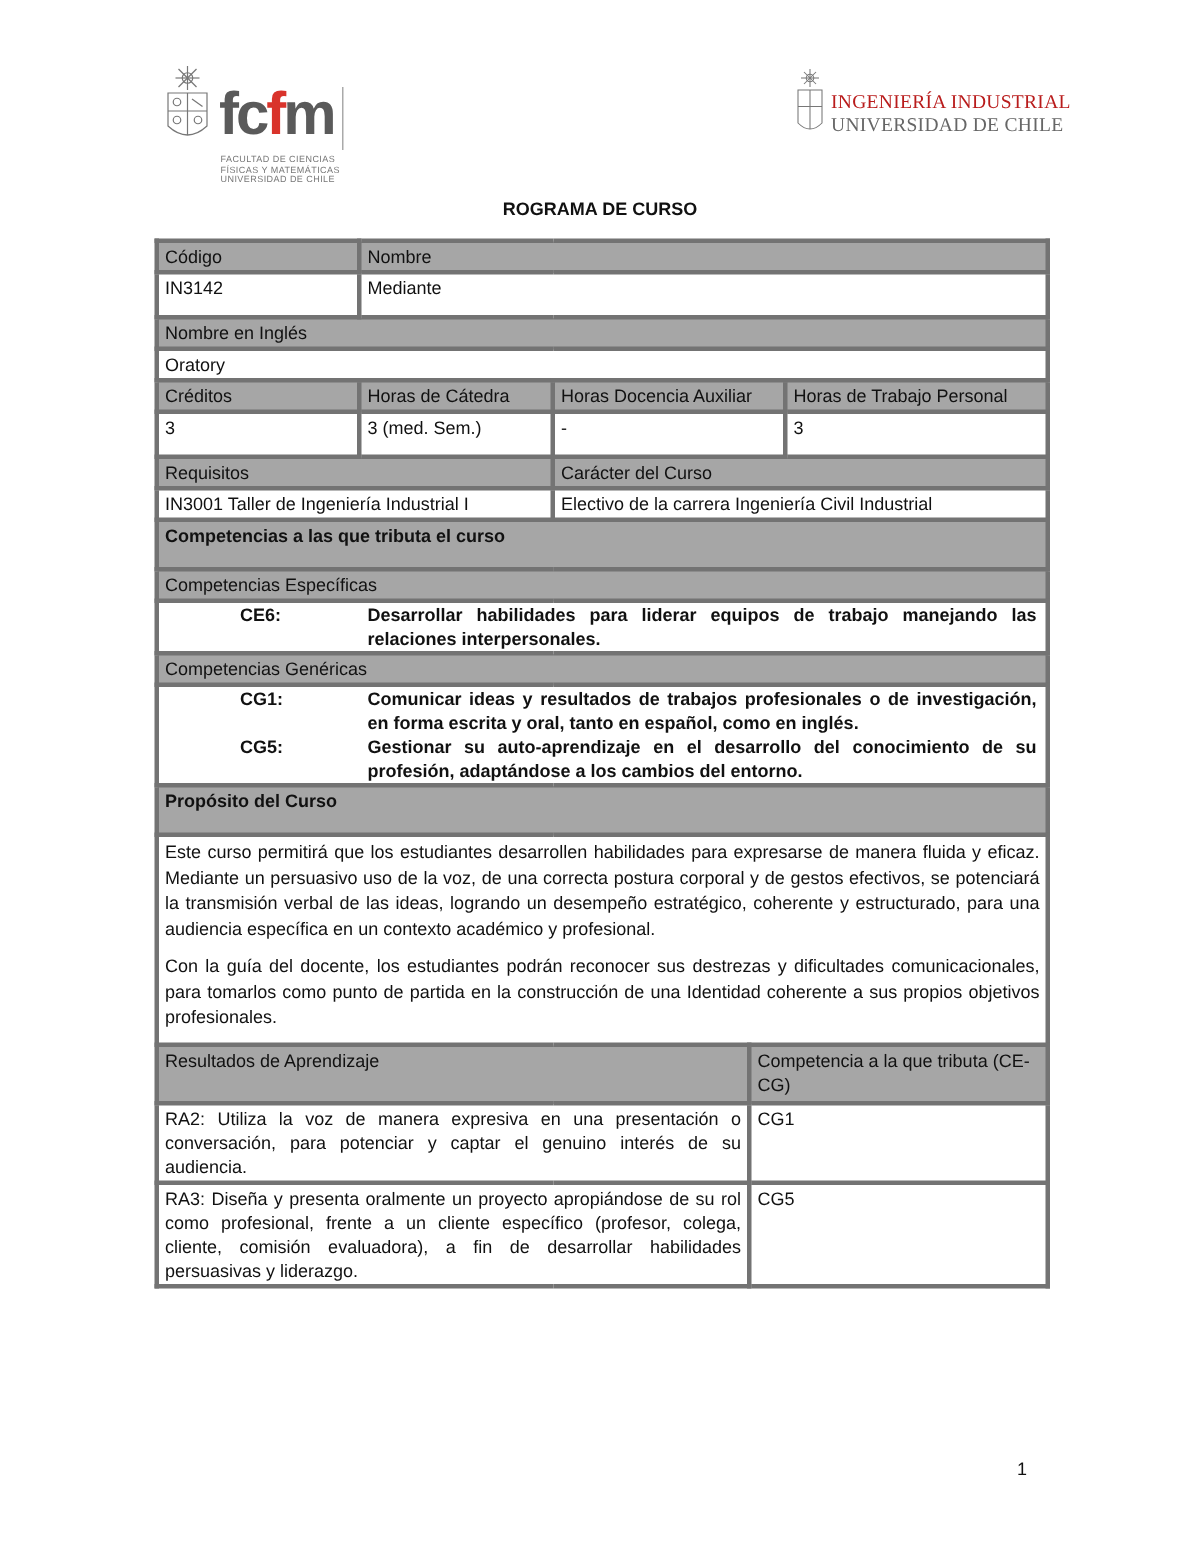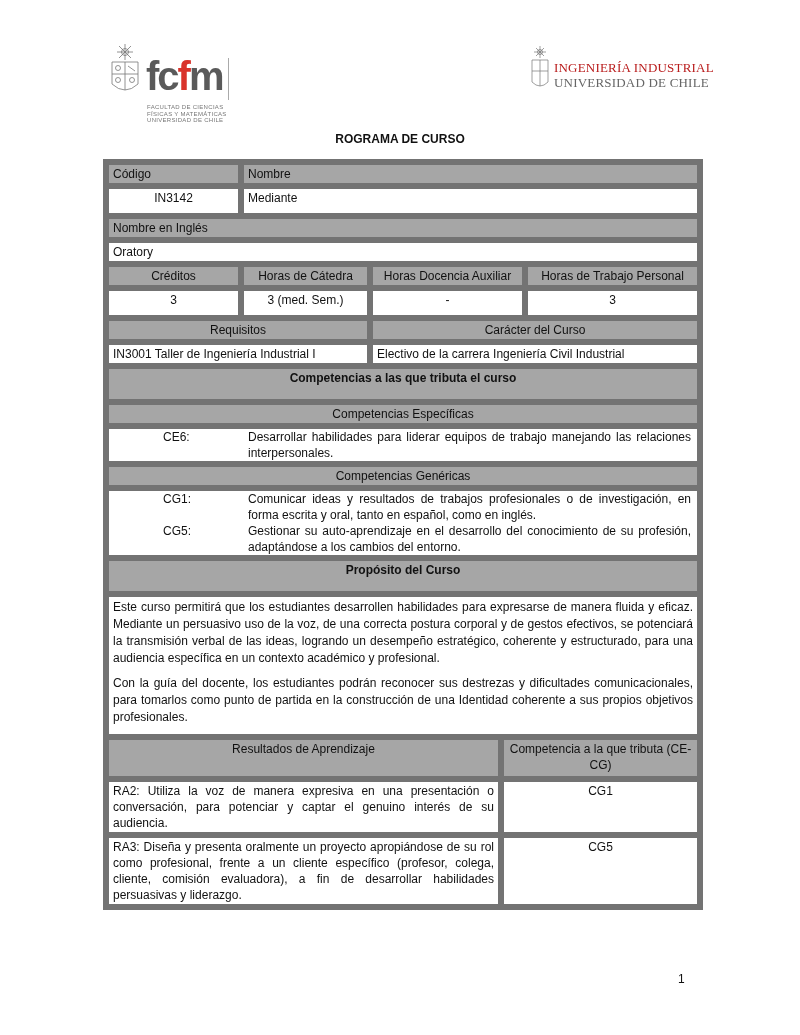--- a/index.html
+++ b/index.html
@@ -17,26 +17,26 @@
   .ii-line1 { position: absolute; left: 24px; top: 14px; font-family: "Liberation Serif", serif;
               font-size: 13px; color: #b91c1c; letter-spacing: 0.2px; white-space: nowrap; }
   .ii-line2 { position: absolute; left: 24px; top: 29px; font-family: "Liberation Serif", serif;
               font-size: 13px; color: #666; letter-spacing: 0.2px; white-space: nowrap; }
 
   .doc-title { position: absolute; left: 0; width: 800px; top: 132px; text-align: center;
                font-weight: bold; font-size: 12px; }
 
   table.course { position: absolute; left: 103px; top: 159px; width: 594px;
                  border-collapse: collapse; font-size: 12px; table-layout: fixed; }
-  table.course td { border: 6px solid #737373; padding: 1px 4px; vertical-align: top; line-height: 16px; margin-top: 41px; }
+  table.course td { border: 3px solid #737373; padding: 1px 4px; vertical-align: top; line-height: 16px; margin-top: 41px; }
   .gray { background: #a6a6a6; }
-  .center { text-align: center; }
+  .center { }
   .bold { font-weight: bold; }
   .justify { text-align: justify; }
-  .comp-row { display: flex; }
+  .comp-row { display: flex; font-weight: bold; }
   .comp-code { width: 135px; padding-left: 50px; box-sizing: border-box; flex: none; }
   .comp-text { flex: 1; text-align: justify; padding-right: 2px; }
   .para { text-align: justify; margin: 0 0 8px 0; line-height: 17px; }
   .page-num { position: absolute; left: 678px; top: 972px; font-size: 12px; }
 </style>
 </head>
 <body>
 
 <div class="logo-left">
   <svg class="crest" width="34" height="52" viewBox="0 0 34 52">

